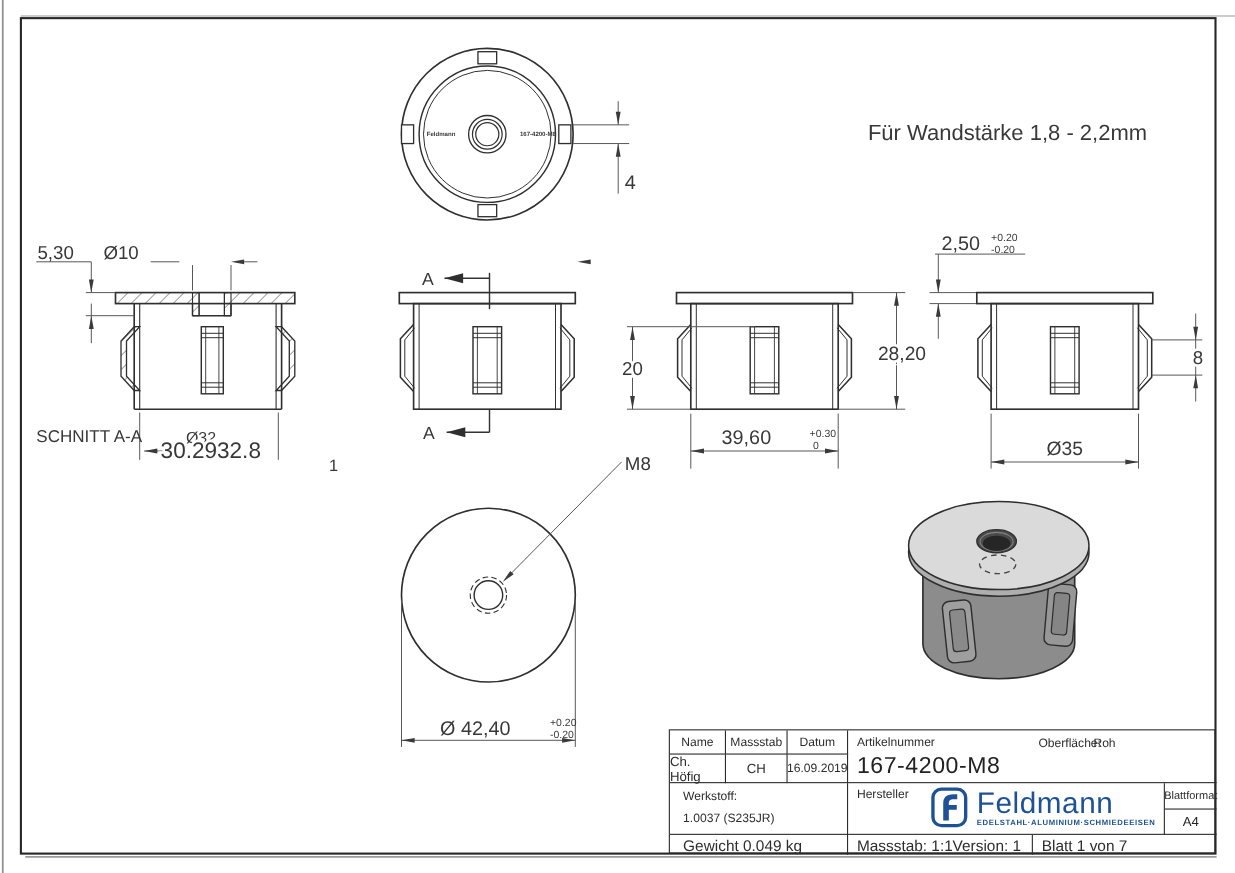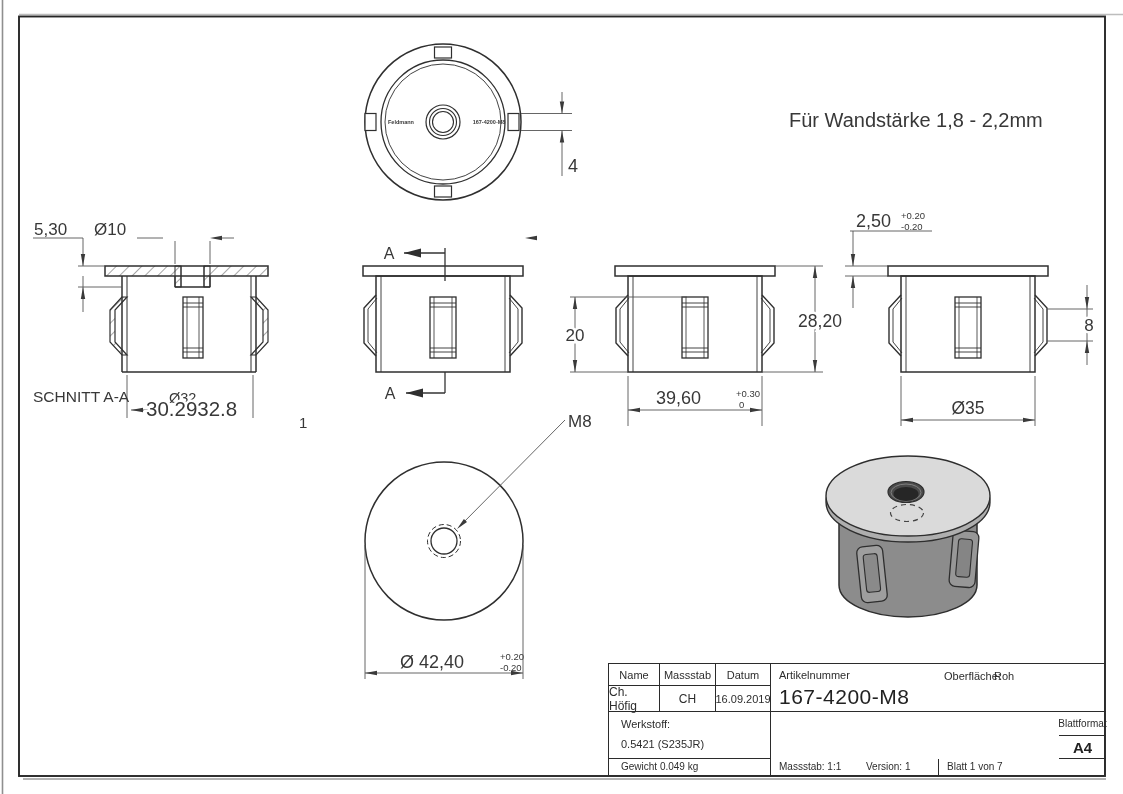--- a/index.html
+++ b/index.html
@@ -9,22 +9,22 @@
   #cad text{font-family:"Liberation Sans",sans-serif;fill:#383838;}
   .halo{paint-order:stroke;stroke:#ffffff;stroke-width:5px;}
   
   .tb{position:absolute;left:608px;top:663px;width:497px;height:113px;
       border:1.6px solid #2b2b2b;box-sizing:border-box;color:#2d2d2d;}
   .cell{position:absolute;box-sizing:border-box;border-color:#2b2b2b;border-style:solid;border-width:0;}
   .br{border-right-width:1.3px;} .bb{border-bottom-width:1.3px;}
   .lab{font-size:11px;} .val{font-size:12px;}
   .cc{display:flex;align-items:center;justify-content:center;}
   .art{font-size:21px;letter-spacing:.5px;color:#222;}
-  .a4{font-size:15px;color:#222;font-weight:bold;}
-  .small{font-size:10px;}
+  .a4{font-size:12px;color:#222;}
+  .small{font-size:14px;}
   .logo-row{position:absolute;left:75px;top:3px;display:flex;align-items:flex-start;}
   .logo-word{font-size:27px;font-weight:500;letter-spacing:.5px;line-height:30px;}
   .logo-tag{font-size:7px;letter-spacing:.55px;font-weight:bold;}
 </style>
 </head>
 <body>
 
 <div id="sheet">
 
 <svg id="cad" width="1123" height="794" viewBox="0 0 1123 794">
@@ -321,23 +321,36 @@
 
   <div class="cell bb" style="left:162px;top:0;width:335px;height:48px">
     <span class="lab" style="position:absolute;left:8px;top:5px">Artikelnummer</span>
     <span class="lab" style="position:absolute;left:173px;top:6px">Oberfläche:</span>
     <span class="lab" style="position:absolute;left:223px;top:6px">Roh</span>
     <span class="art" style="position:absolute;left:8px;top:21px">167-4200-M8</span>
   </div>
 
   <div class="cell br bb" style="left:0;top:48px;width:162px;height:47px">
     <span class="lab" style="position:absolute;left:12px;top:6px">Werkstoff:</span>
-    <span class="lab" style="position:absolute;left:12px;top:26px">0.5421 (S235JR)</span>
-  </div>
-
+    <span class="lab" style="position:absolute;left:12px;top:26px">1.0037 (S235JR)</span>
+  </div>
+
+  <div class="cell br bb" style="left:162px;top:48px;width:288px;height:47px">
+    <span class="lab" style="position:absolute;left:8px;top:4px">Hersteller</span>
+    <div class="logo-row">
+      <svg width="34" height="38" viewBox="0 0 40 44">
+        <rect x="2.5" y="2.5" width="35" height="39" rx="9" fill="none" stroke="#1d5296" stroke-width="3.6"></rect>
+        <path d="M25,8 C16,8 13.5,12 13.5,18 L13.5,36 L19.5,36 L19.5,24.5 L28,24.5 L28,19.5 L19.5,19.5 L19.5,17.5 C19.5,14.5 21,13.2 25,13.2 L28.5,13.2 L28.5,8 Z" fill="#1d5296"></path>
+      </svg>
+      <div style="margin-left:8px;color:#1d5296">
+        <div class="logo-word">Feldmann</div>
+        <div class="logo-tag">EDELSTAHL·ALUMINIUM·SCHMIEDEEISEN</div>
+      </div>
+    </div>
+  </div>
 
   <div class="cell bb cc" style="left:450px;top:48px;width:47px;height:24px;font-size:10px">
         <span>Blattformat</span>
       </div>
   <div class="cell bb cc a4" style="left:450px;top:72px;width:47px;height:23px">
         <span>A4</span>
       </div>
 
   <div class="cell br small" style="left:0;top:95px;width:162px;height:18px">
     <span style="position:absolute;left:12px;top:2px">Gewicht 0.049 kg</span>

